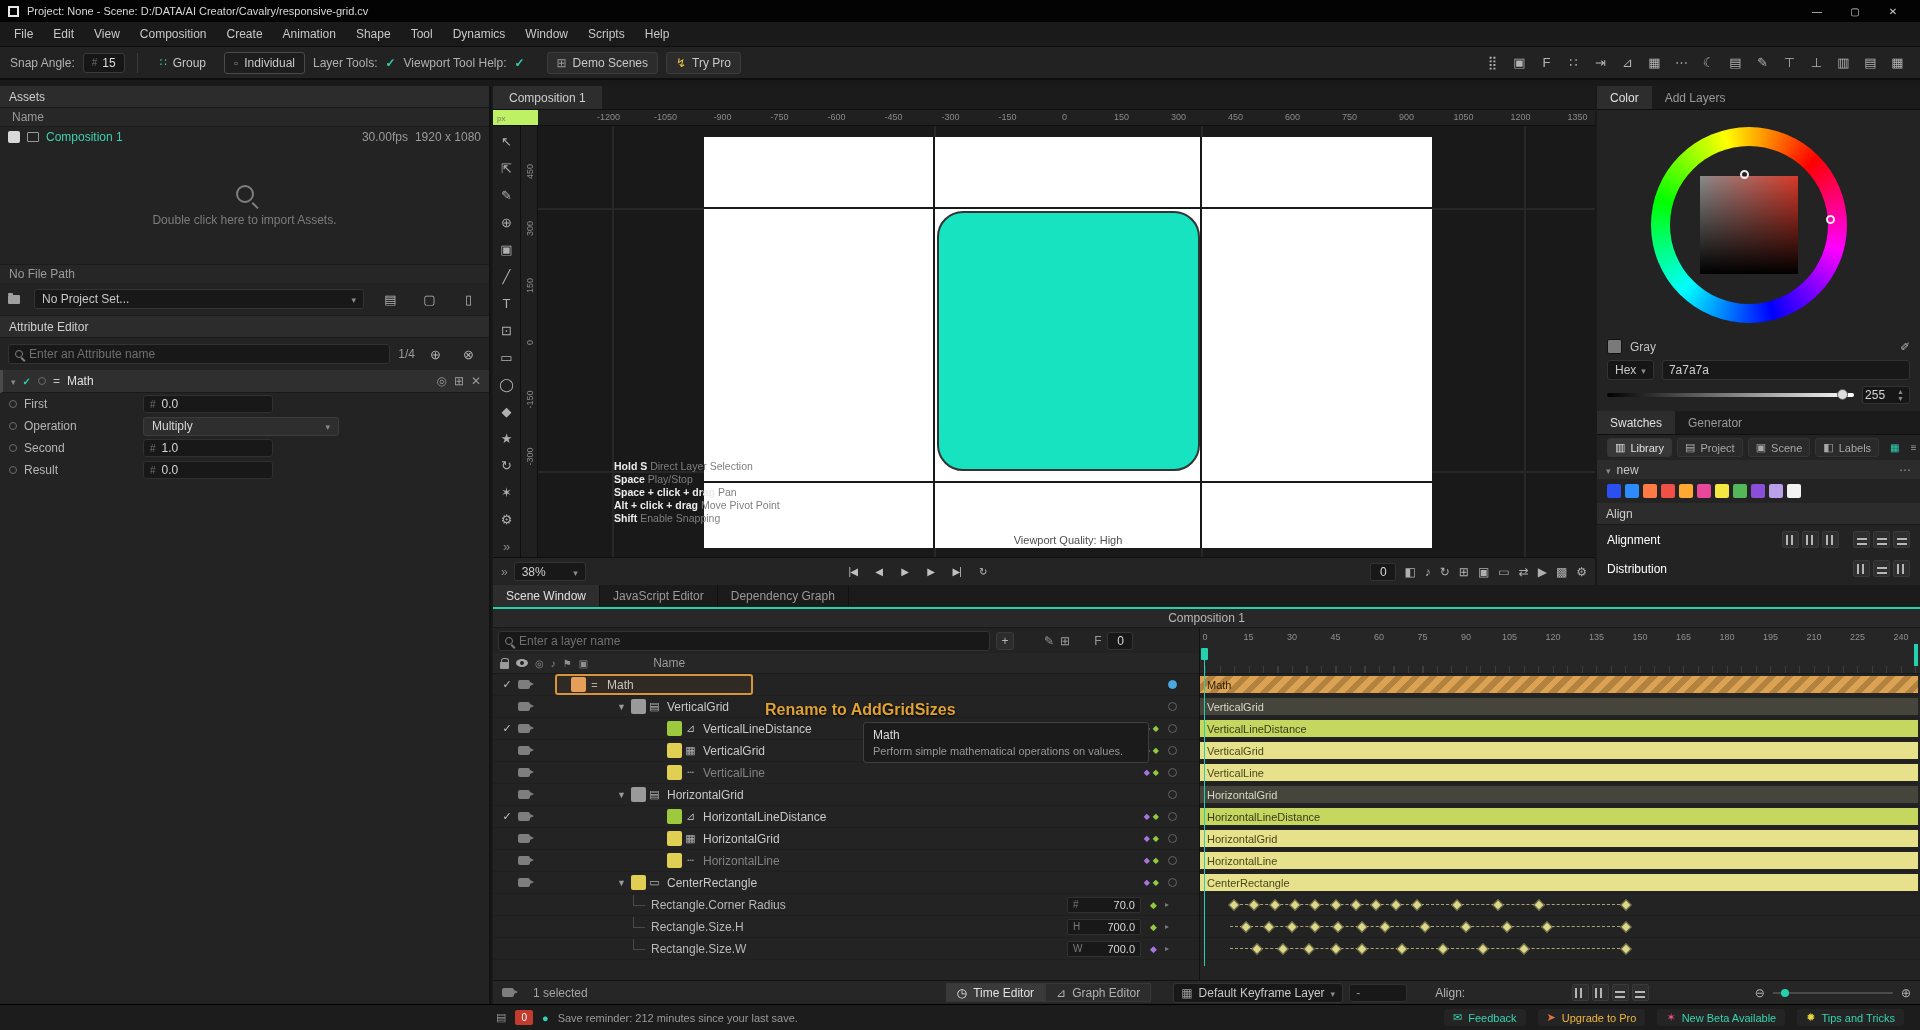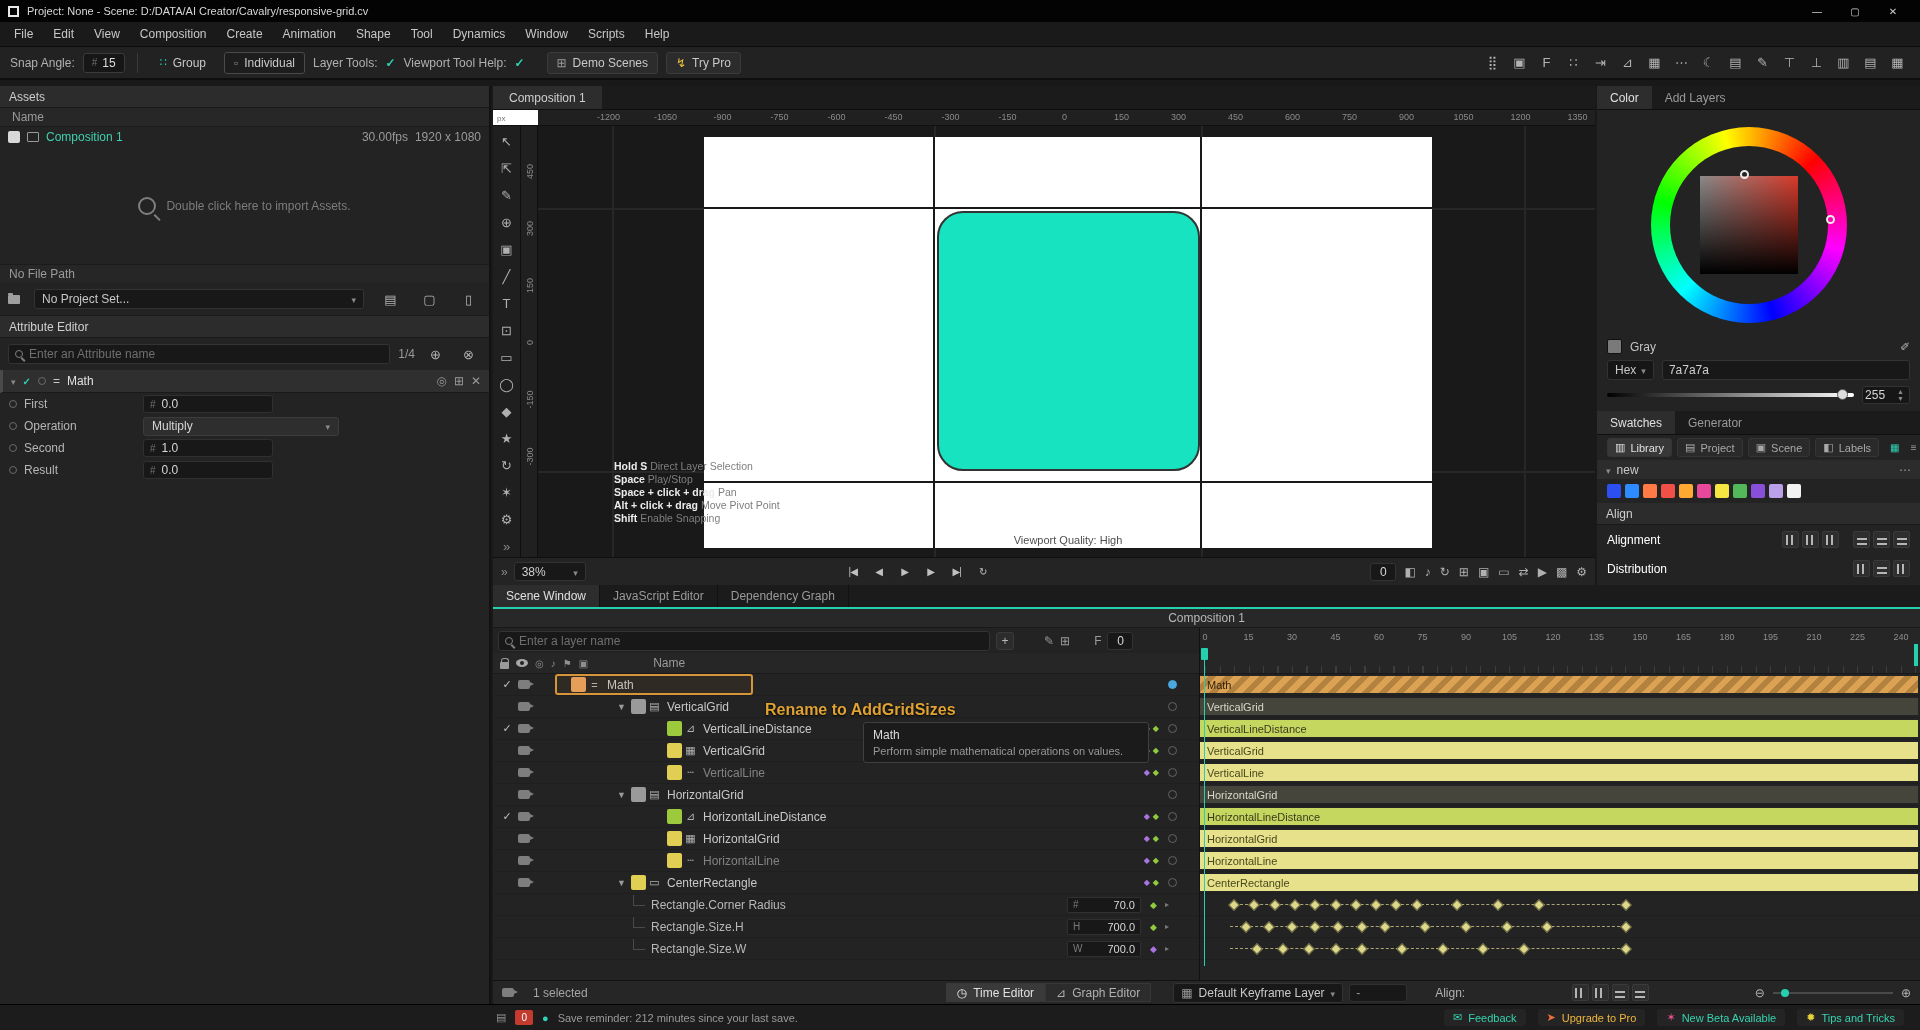--- a/index.html
+++ b/index.html
@@ -50,21 +50,21 @@
 
   
   .left-panel{position:absolute;top:86px;left:0;width:491px;bottom:26px;background:#232323;border-right:2px solid #121212;display:flex;flex-direction:column}
   .search-row{display:flex;align-items:center;gap:8px;padding:4px 8px}
   .assets-th{height:19px;display:flex;align-items:center;padding:0 12px;color:#9a9a9a;background:#272727;border-bottom:1px solid #1b1b1b}
   .asset-row{height:20px;display:flex;align-items:center;gap:7px;padding:0 8px}
   .asset-sw{width:12px;height:12px;background:#d8d8d8;border-radius:2px}
   .asset-ic{width:12px;height:10px;border:1px solid #9a9a9a;border-radius:1px}
   .asset-name{color:#3fd0ad}
   .asset-meta{color:#9a9a9a}
-  .import-area{height:118px;display:flex;align-items:center;justify-content:center;gap:10px;color:#7c7c7c;border-bottom:1px solid #1b1b1b}
+  .import-area{height:118px;display:flex;flex-direction:column;align-items:center;justify-content:center;gap:10px;color:#7c7c7c;border-bottom:1px solid #1b1b1b}
   .nfp-label{height:18px;display:flex;align-items:center;padding:0 9px;color:#9a9a9a;background:#262626}
   .proj-row{display:flex;align-items:center;gap:14px;padding:4px 8px;border-bottom:1px solid #1b1b1b}
   .sel{background:#181818;border:1px solid #333;border-radius:3px;height:20px;display:flex;align-items:center;gap:6px;padding:0 7px;color:#c8c8c8}
   .pager{color:#9a9a9a}
   .ae-node{height:23px;background:#2f2f2f;display:flex;align-items:center;gap:7px;padding:0 8px;border-bottom:1px solid #1a1a1a;border-left:3px solid #4a4a4a}
   .ae-node .ttl{color:#e0e0e0}
   .ae-row{display:flex;align-items:center;height:22px;padding:0 9px;gap:7px}
   .ae-label{width:112px;color:#b5b5b5}
   .nfield{width:130px;background:#181818;border:1px solid #303030;border-radius:3px;height:18px;display:flex;align-items:center;gap:6px;padding:0 6px}
   .nfield .pre{color:#6f6f6f;font-size:10px}
@@ -72,21 +72,21 @@
   .dd{width:196px;background:#2e2e2e;border:1px solid #3c3c3c;border-radius:3px;height:19px;display:flex;align-items:center;padding:0 8px;color:#d6d6d6}
   .dd .car{margin-left:auto}
 
   
   .viewport{position:absolute;left:493px;top:86px;width:1102px;height:499px;background:#1d1d1d}
   .vp-tabs{height:24px;background:#1b1b1b;border-bottom:1px solid #0f0f0f;display:flex}
   .vp-tab{background:#2d2d2d;padding:0 16px;display:flex;align-items:center;color:#cfcfcf}
   .vp-body{position:absolute;top:24px;left:0;right:0;bottom:28px;overflow:hidden;background:#191919}
   .vp-hruler{position:absolute;left:45px;right:0;top:0;height:16px;background:#202020;border-bottom:1px solid #0f0f0f;display:flex;overflow:hidden;padding-left:42px}
   .hr-lab{width:57px;flex:none;text-align:center;font-size:9px;color:#8a8a8a;line-height:15px}
-  .vp-corner{position:absolute;left:0;top:0;width:45px;height:16px;background:#ffffff;border-bottom:1px solid #0f0f0f}
+  .vp-corner{position:absolute;left:0;top:0;width:45px;height:16px;background:#bef264;border-bottom:1px solid #0f0f0f}
   .vp-tools{position:absolute;left:0;top:16px;bottom:0;width:28px;background:#1f1f1f;border-right:1px solid #0f0f0f;display:flex;flex-direction:column;align-items:center;padding-top:2px}
   .vtool{width:26px;height:27px;flex:none;display:flex;align-items:center;justify-content:center;color:#b0b0b0;font-size:13px}
   .vtool.more{margin-top:auto;color:#8a8a8a}
   .vp-vruler{position:absolute;left:28px;top:16px;bottom:0;width:17px;background:#202020;border-right:1px solid #0f0f0f;display:flex;flex-direction:column;padding-top:17px;overflow:hidden}
   .vr-lab{height:57px;flex:none;display:flex;align-items:center;justify-content:center;font-size:9px;color:#8a8a8a;transform:rotate(-90deg)}
   .vp-stage{position:absolute;left:45px;top:16px;right:0;bottom:0;overflow:hidden}
   .gv{position:absolute;top:0;bottom:0;width:2px;background:#272727}
   .gh{position:absolute;left:0;right:0;height:2px;background:#272727}
   .canvas{position:absolute;left:166px;top:11px;width:728px;height:411px;background:#fff;overflow:hidden}
   .cv{position:absolute;top:0;bottom:0;width:2px;background:#191919}

